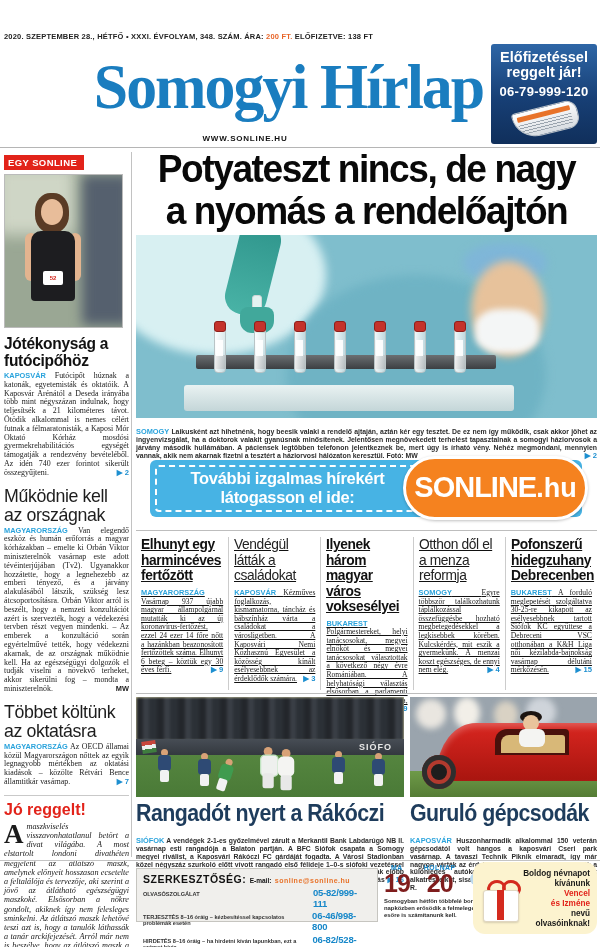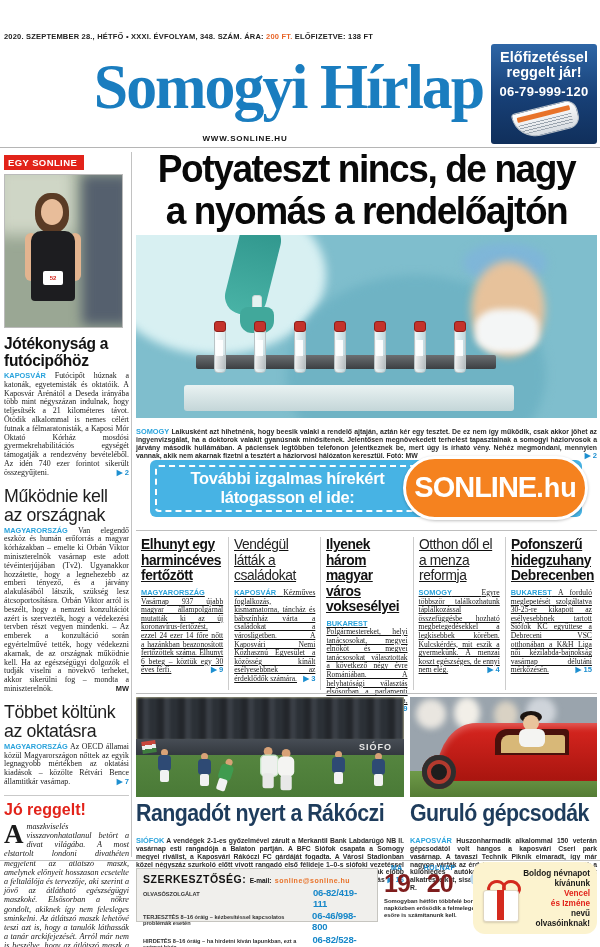--- a/index.html
+++ b/index.html
@@ -361,21 +361,21 @@
   <div class="abs footer-rule"></div>
 
   <div class="abs editorial">
     <div class="ed-title">
       <span>SZERKESZTŐSÉG:</span>
       <small>E-mail:</small>
       <span class="mail">sonline@sonline.hu</span>
     </div>
     <div class="ed-row">
       <span class="t">OLVASÓSZOLGÁLAT</span>
-      <span class="p">06-82/419-111</span>
+      <span class="p">05-82/999-111</span>
     </div>
     <div class="ed-row">
       <span class="t">TERJESZTÉS 8–16 óráig – kézbesítéssel kapcsolatos problémák esetén</span>
       <span class="p">06-46/998-800</span>
     </div>
     <div class="ed-row">
       <span class="t">HIRDETÉS 8–16 óráig – ha hirdetni kíván lapunkban, ezt a számot hívja</span>
       <span class="p">06-82/528-113</span>
     </div>
   </div>

